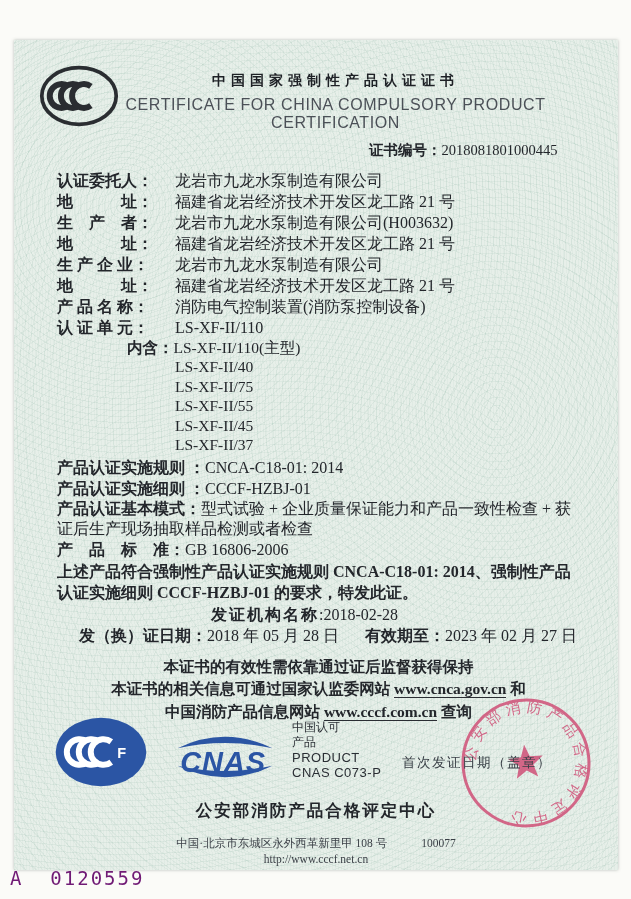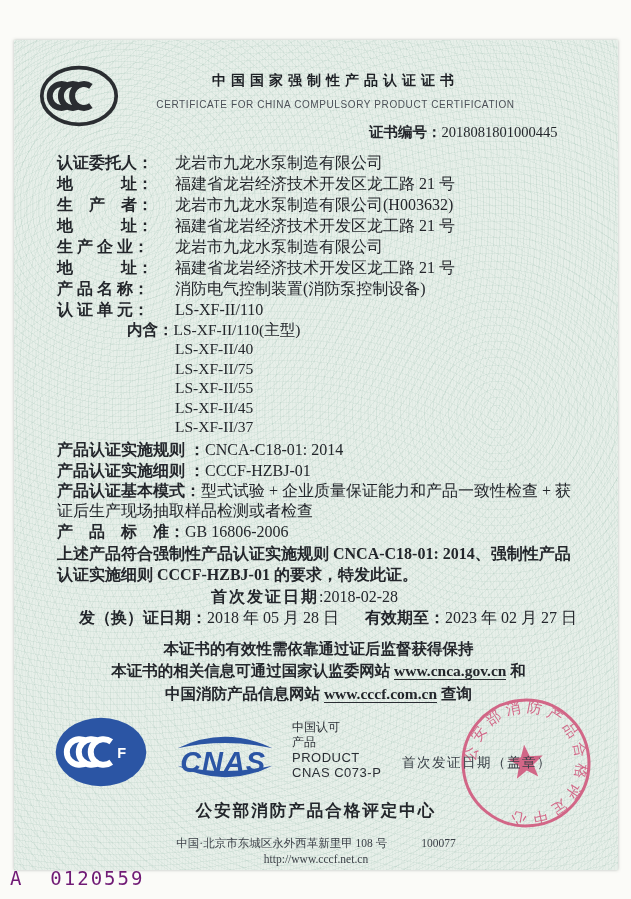--- a/index.html
+++ b/index.html
@@ -15,21 +15,21 @@
       repeating-radial-gradient(circle at 18% 20%, rgba(108,160,140,.10) 0 1px, rgba(0,0,0,0) 1px 6px),
       repeating-radial-gradient(circle at 80% 45%, rgba(108,160,140,.09) 0 1px, rgba(0,0,0,0) 1px 8px),
       repeating-radial-gradient(circle at 45% 80%, rgba(108,160,140,.08) 0 1px, rgba(0,0,0,0) 1px 7px),
       repeating-linear-gradient(88deg, rgba(130,175,158,.07) 0 1px, rgba(0,0,0,0) 1px 3px);
     box-shadow:0 0 3px rgba(60,80,70,.35);
   }
   .content{position:relative;padding:26px 38px 0 43px;}
   .ccc-logo{position:absolute;left:24px;top:24px;}
   .head{text-align:center;margin-left:34px;}
   .title{font-size:14px;font-weight:bold;letter-spacing:5px;line-height:30px;color:#1e2126;}
-  .subtitle{font-size:10px;letter-spacing:.6px;line-height:18px;color:#4b5057;
+  .subtitle{font-size:16px;letter-spacing:.6px;line-height:18px;color:#4b5057;
     font-family:"Liberation Sans","DejaVu Sans",sans-serif;}
   .certno{margin:8px 0 0 312px;font-size:14.5px;line-height:20px;white-space:pre;}
   .certno .lbl{font-weight:bold;}
   .row{margin:0;white-space:pre-wrap;}
   .fields{margin-top:10px;font-size:16px;line-height:21px;}
   .fields .lbl{font-weight:bold;display:inline-block;min-width:118px;white-space:pre;}
   .val{font-weight:normal;margin-top:43px;}
   .models{font-size:15.5px;line-height:19.4px;padding-left:70px;}
   .models .mlbl{font-weight:bold;white-space:pre;}
   .mitem{padding-left:48px;}
@@ -105,21 +105,21 @@
 
     <div class="rules">
       <p class="row"><span class="lbl">产品认证实施规则 ：</span><span class="val">CNCA-C18-01: 2014</span></p>
       <p class="row"><span class="lbl">产品认证实施细则 ：</span><span class="val">CCCF-HZBJ-01</span></p>
       <p class="row"><span class="lbl">产品认证基本模式：</span><span class="val">型式试验 + 企业质量保证能力和产品一致性检查 + 获证后生产现场抽取样品检测或者检查</span></p>
       <p class="row"><span class="lbl">产　品　标　准：</span><span class="val">GB 16806-2006</span></p>
     </div>
 
     <p class="statement">上述产品符合强制性产品认证实施规则 CNCA-C18-01: 2014、强制性产品认证实施细则 CCCF-HZBJ-01 的要求，特发此证。</p>
 
-    <p class="firstissue"><span class="lbl">首次发证日期</span><span>:</span><span>2018-02-28</span></p>
+    <p class="firstissue"><span class="lbl">发证机构名称</span><span>:</span><span>2018-02-28</span></p>
 
     <p class="issueline"><span class="lbl">发（换）证日期：</span><span>2018 年 05 月 28 日</span><span class="lbl gap">有效期至：</span><span>2023 年 02 月 27 日</span></p>
 
     <div class="notes">
       <p>本证书的有效性需依靠通过证后监督获得保持</p>
       <p><span>本证书的相关信息可通过国家认监委网站</span> <span class="url">www.cnca.gov.cn</span> <span>和</span></p>
       <p><span>中国消防产品信息网站</span> <span class="url">www.cccf.com.cn</span> <span>查询</span></p>
     </div>
   </div>
 

